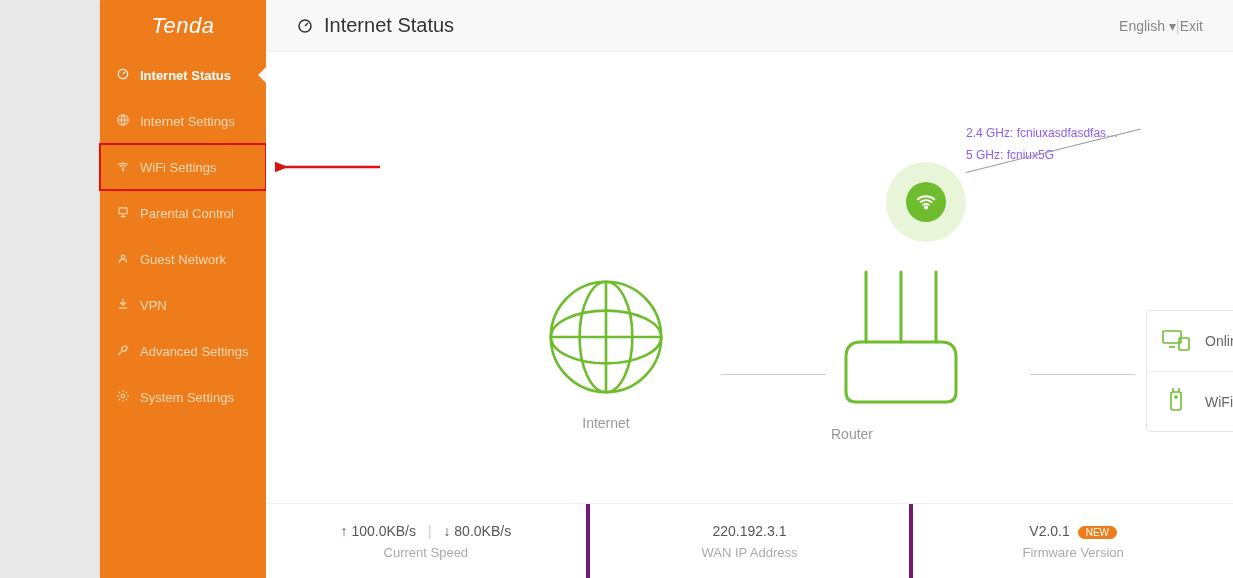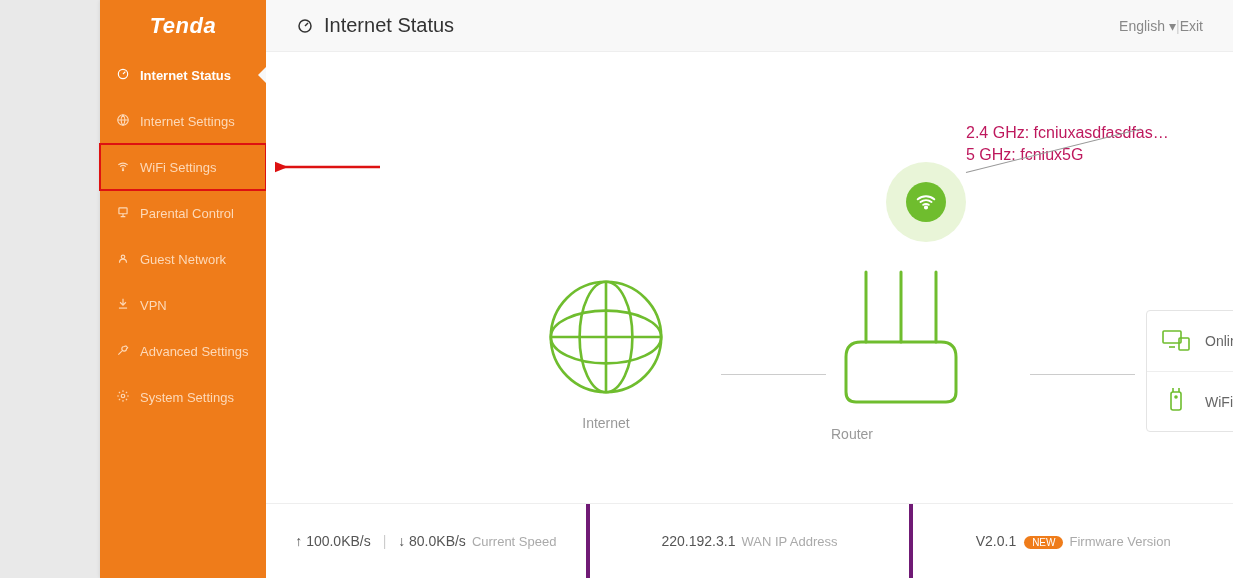--- a/index.html
+++ b/index.html
@@ -1,53 +1,53 @@
 <!DOCTYPE html>
 <html><head>
 <meta charset="utf-8">
 <style>
 *{box-sizing:border-box;margin:0;padding:0;font-family:Arial,Helvetica,sans-serif}
 body{background:#e9e9e9;width:1233px;height:578px;overflow:hidden}
 .app{display:flex;width:1133px;height:578px;margin-left:100px;background:#fff;box-shadow:0 0 4px rgba(0,0,0,.1)}
 .sidebar{width:166px;background:#ef7c1a;color:#fff;flex-shrink:0}
-.logo{height:52px;display:flex;align-items:center;justify-content:center;font-weight:bold;font-size:22px;font-style:italic;letter-spacing:.5px}
+.logo{height:52px;display:flex;align-items:center;justify-content:center;font-weight:normal;font-size:22px;font-style:italic;letter-spacing:.5px}
 .nav{list-style:none}
 .nav li{height:46px;display:flex;align-items:center;padding-left:14px;font-size:13px;color:#fdd9b8;cursor:pointer;position:relative}
 .nav li.active{color:#fff;font-weight:bold}
 .nav li.active::after{content:'';position:absolute;right:0;top:50%;transform:translateY(-50%);border:8px solid transparent;border-right-color:#f8f8f8}
 .nav li .ic{width:18px;display:inline-block;margin-right:8px;text-align:center}
 .nav li.hl{outline:2px solid #d11;outline-offset:-1px}
 .main{flex:1;background:#f8f8f8;display:flex;flex-direction:column}
 .topbar{height:52px;display:flex;align-items:center;padding:0 30px;border-bottom:1px solid #eee}
 .topbar .title{font-size:20px;color:#333;margin-left:10px}
 .topbar .ticon{width:18px;height:18px}
 .topbar .right{margin-left:auto;display:flex;align-items:center;color:#888;font-size:14px}
 .lang{cursor:pointer;display:flex;align-items:center;gap:4px}
 .sep{color:#ccc}
 .exit{cursor:pointer}
 .content{flex:1;position:relative;background:#fff}
 
 .wifi-dot{position:absolute;left:620px;top:110px;width:80px;height:80px;border-radius:50%;background:#e9f5d8;display:flex;align-items:center;justify-content:center}
 .wifi-dot .inner{width:40px;height:40px;border-radius:50%;background:#6fbd2e;display:flex;align-items:center;justify-content:center}
 .wifi-line{position:absolute;left:700px;top:120px;width:180px;border-top:1px solid #999;transform:rotate(-14deg);transform-origin:left}
-.ssids{position:absolute;left:700px;top:70px;font-size:16px;color:#be185d;line-height:22px}
+.ssids{position:absolute;left:700px;top:70px;font-size:12px;color:#8b5cf6;line-height:22px}
 
 .net{position:absolute;left:280px;top:225px;text-align:center}
 .net svg{display:block;margin:0 auto}
 .net .lbl{margin-top:18px;color:#999;font-size:14px}
 .router{position:absolute;left:565px;top:210px;}
 .router .lbl{margin-top:10px;color:#999;font-size:14px}
 .conn1{position:absolute;left:455px;top:322px;width:105px;border-top:1px solid #ccc}
 .conn2{position:absolute;left:764px;top:322px;width:105px;border-top:1px solid #ccc}
 .panel{position:absolute;left:880px;top:258px;width:196px;border:1px solid #e4e4e4;border-radius:4px;background:#fff}
 .panel .row{height:60px;display:flex;align-items:center;padding:0 14px;gap:14px;color:#666;font-size:14px;cursor:pointer}
 .panel .row+.row{border-top:1px solid #eee}
 
 .stats{position:absolute;bottom:0;left:0;right:0;height:75px;display:flex;border-top:1px solid #eee}
-.stats .col{flex:1;display:flex;flex-direction:row;align-items:center;justify-content:center;gap:6px}
+.stats .col{flex:1;display:flex;flex-direction:column;align-items:center;justify-content:center;gap:6px}
 .stats .col+.col{border-left:4px solid #701a75}
 .stats .val{color:#555;font-size:14px}
 .stats .cap{color:#aaa;font-size:13px}
 .badge{background:#ef7c1a;color:#fff;border-radius:10px;padding:1px 8px;font-size:10px;margin-left:4px;font-weight:normal}
 .arrow-ann{position:absolute;left:275px;top:155px;z-index:5}
 </style>
 </head>
 <body>
 
 <div class="app">

